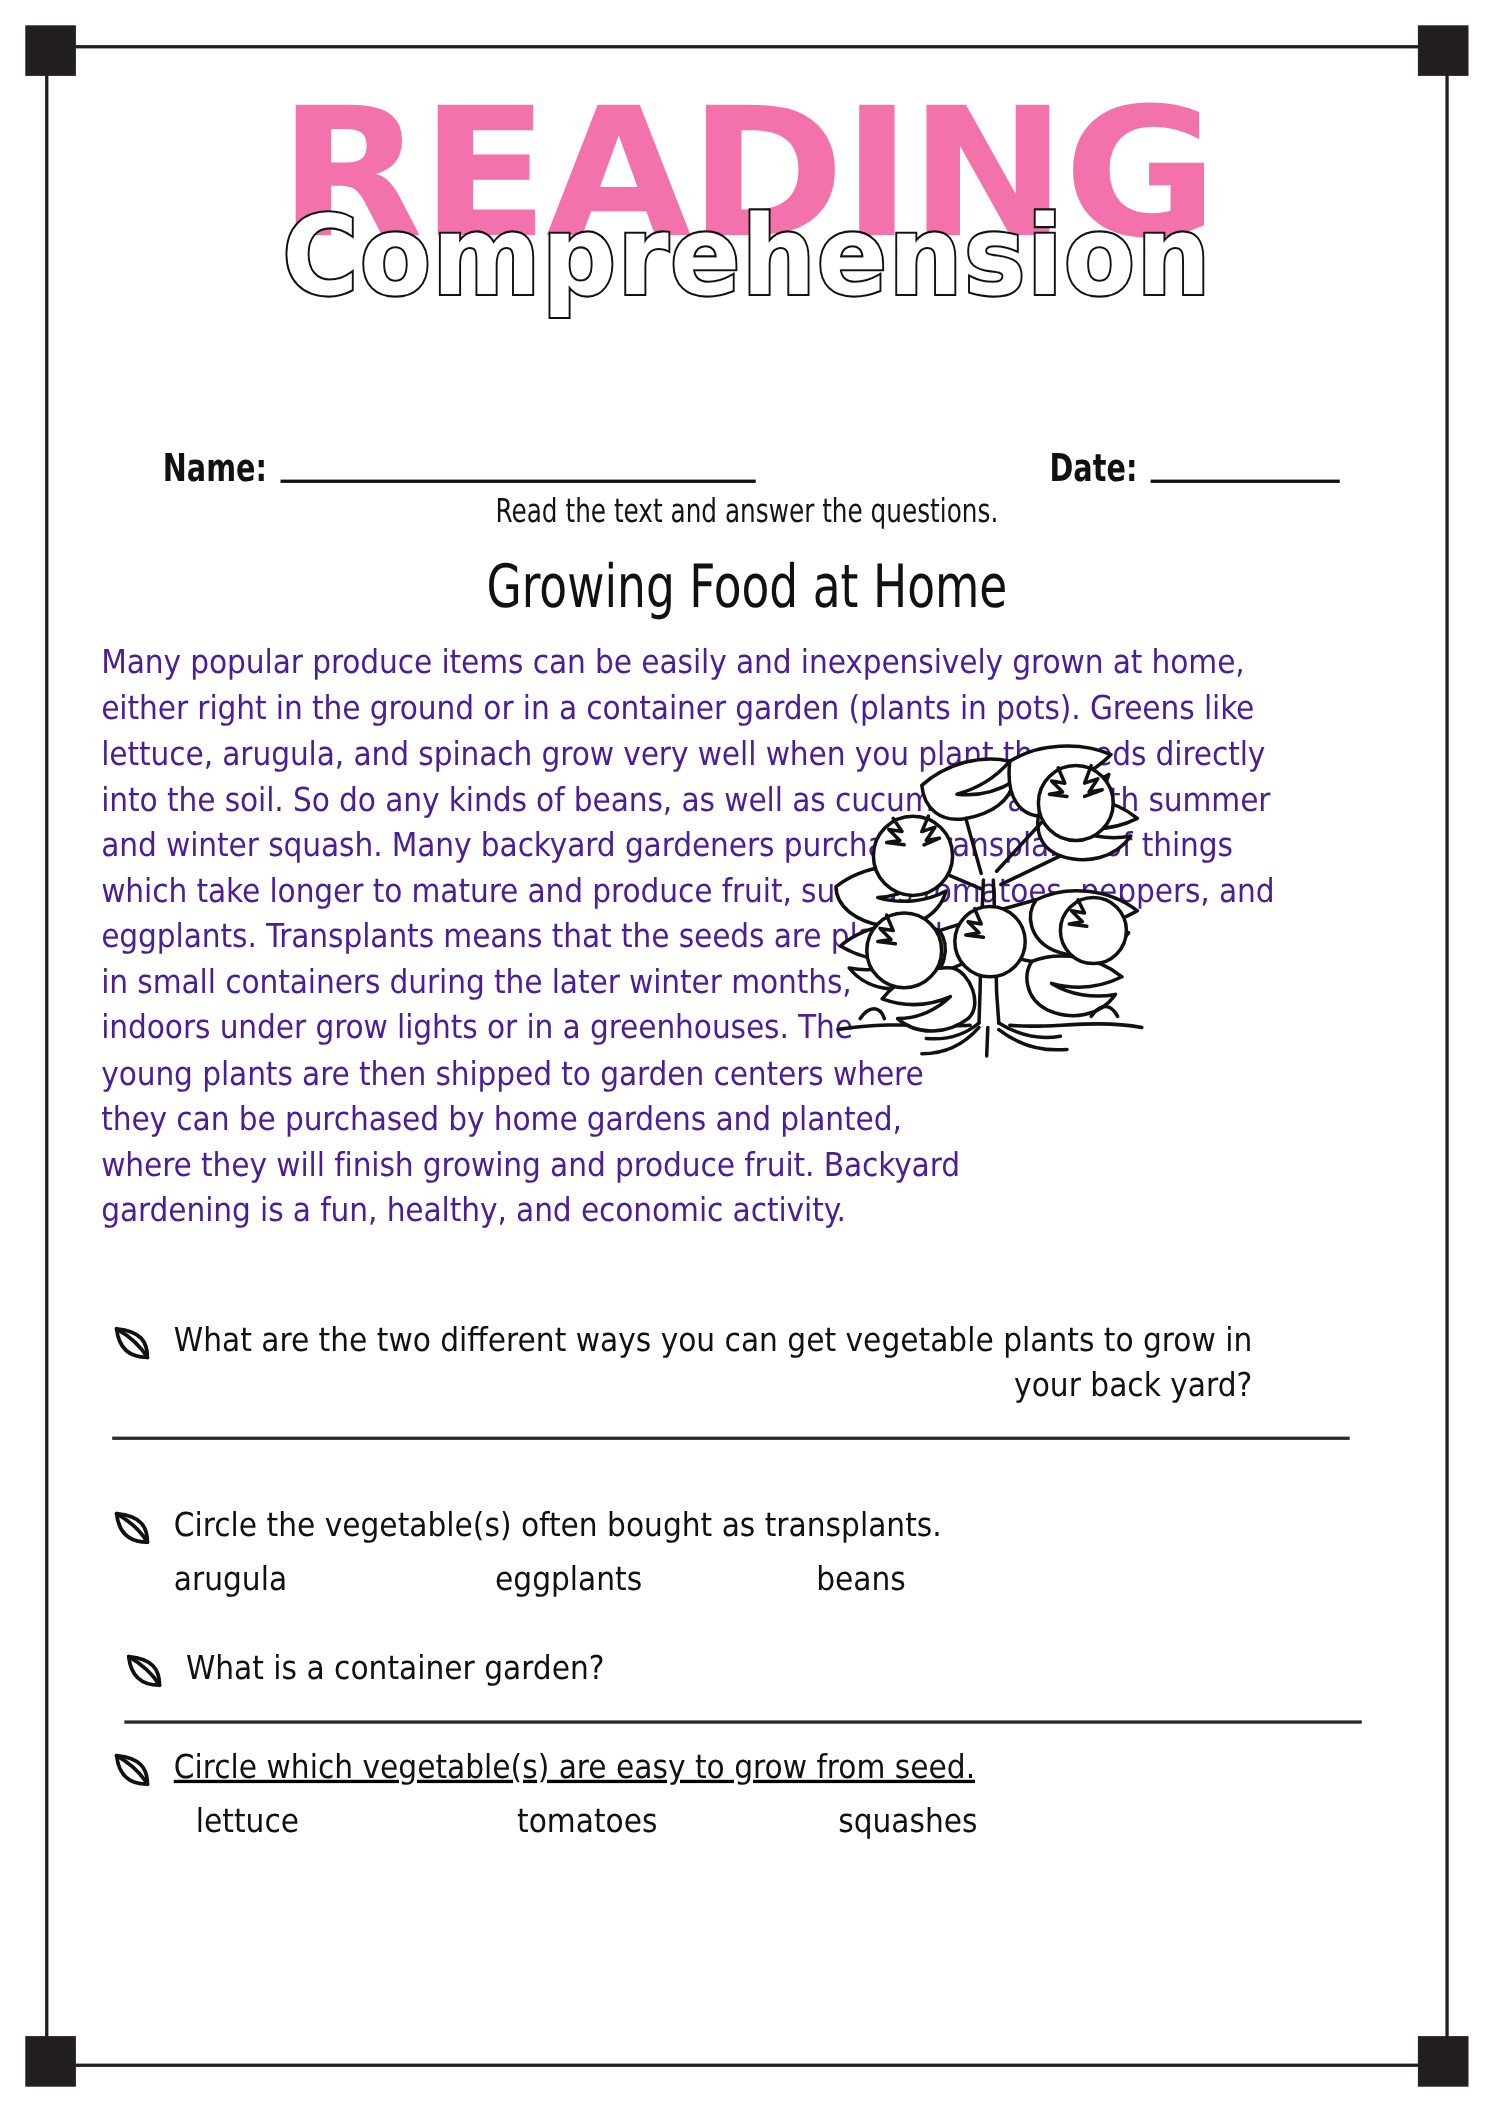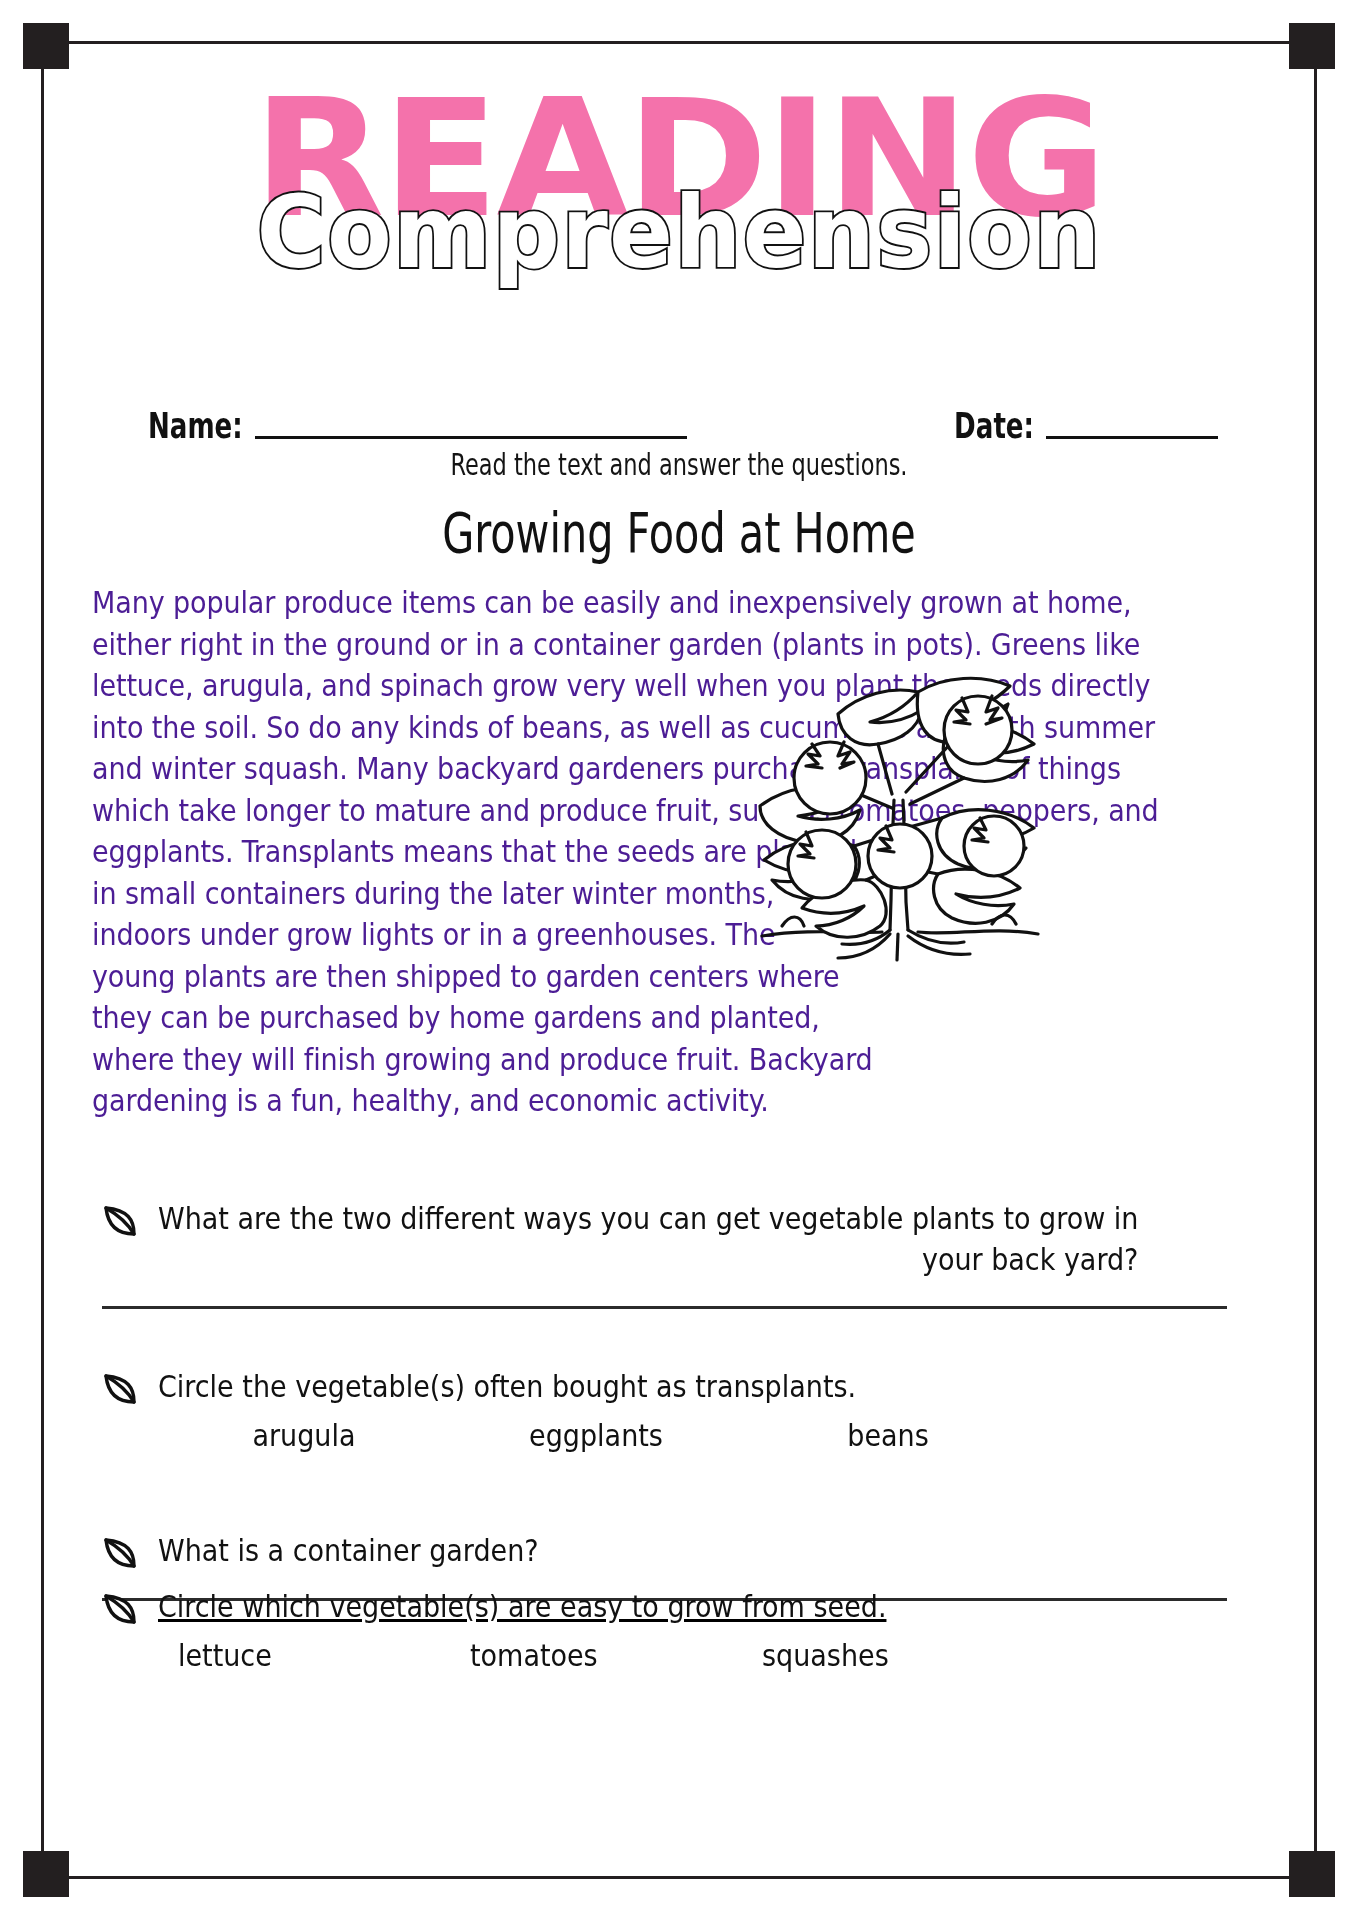--- a/index.html
+++ b/index.html
@@ -364,28 +364,28 @@
           <span class="leaf-icon">
             <svg width="42" height="42" viewBox="0 0 42 42" fill="none" stroke="#111111" stroke-width="3.4" stroke-linecap="round" stroke-linejoin="round">
               <path d="M8 8 C30 10 36 20 36 34 C20 34 10 26 8 8 Z" fill="#fff"></path>
               <path d="M8 8 C22 16 30 24 36 34" fill="none"></path>
             </svg>
           </span>
           <span class="q-text">
             <span class="ln">Circle the vegetable(s) often bought as transplants.</span>
           </span>
         </div>
-        <div class="choices" style="top:52px;text-align:center;">
+        <div class="choices" style="top:52px;">
           <span class="choice">arugula</span>
           <span class="choice">eggplants</span>
           <span class="choice">beans</span>
         </div>
       </div>
 
-      <div class="q-item" style="left:0; top:298px;margin-top:34px;">
+      <div class="q-item" style="left:11px; top:298px;">
         <div class="q-row">
           <span class="leaf-icon">
             <svg width="42" height="42" viewBox="0 0 42 42" fill="none" stroke="#111111" stroke-width="3.4" stroke-linecap="round" stroke-linejoin="round">
               <path d="M8 8 C30 10 36 20 36 34 C20 34 10 26 8 8 Z" fill="#fff"></path>
               <path d="M8 8 C22 16 30 24 36 34" fill="none"></path>
             </svg>
           </span>
           <span class="q-text">
             <span class="ln">What is a container garden?</span>
           </span>

